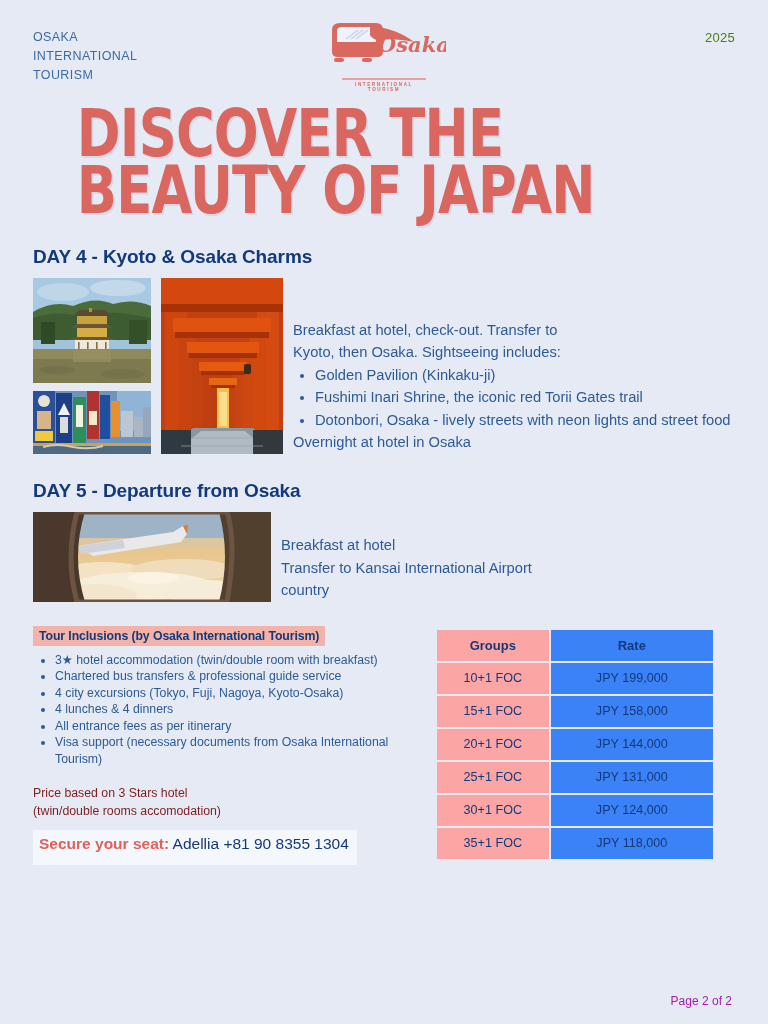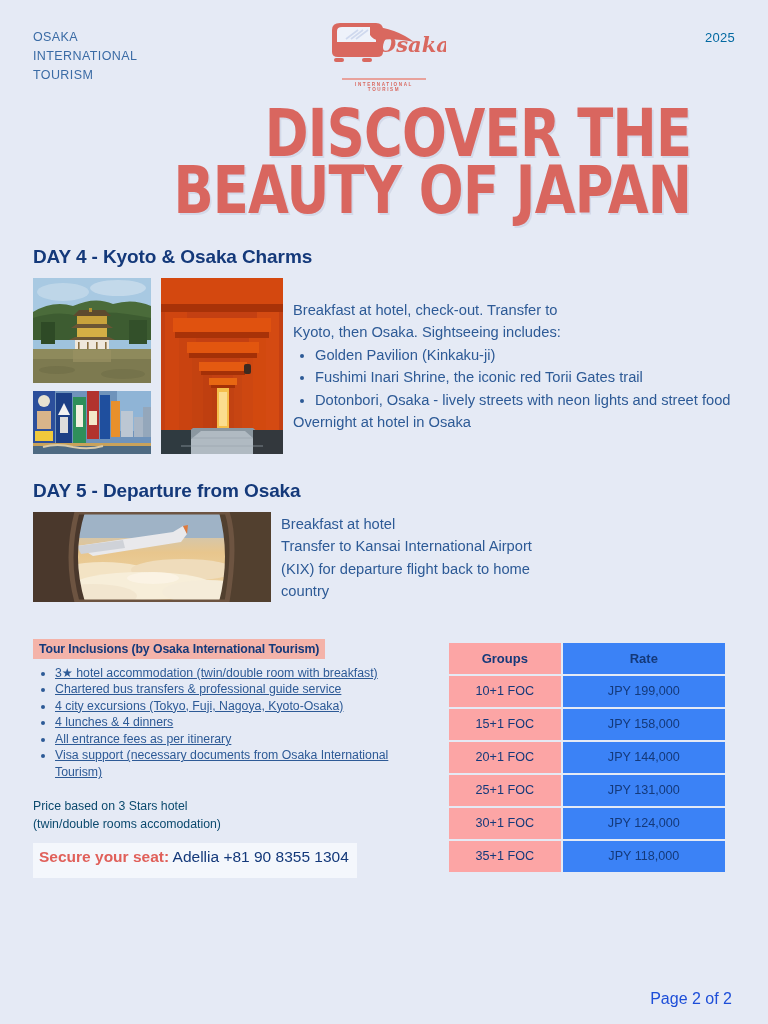--- a/index.html
+++ b/index.html
@@ -30,21 +30,21 @@
     letter-spacing: 0.4px;
     color: #3a6ba5;
     font-weight: 400;
   }
   .brand-left div { white-space: nowrap; }
   .year {
     position: absolute;
     right: 33px;
     top: 30px;
     font-size: 13px;
-    color: #0369a1;
+    color: #4d7c0f;
     letter-spacing: 0.3px;
   }
   .logo {
     position: absolute;
     left: 50%;
     transform: translateX(-50%);
     top: 18px;
     width: 124px;
     text-align: center;
   }
@@ -64,21 +64,21 @@
   }
   .logo-rule {
     width: 84px;
     height: 1.6px;
     background: #e8a29c;
     margin: 2px auto 2px;
   }
 
   
   .title-wrap {
-    text-align: right;
+    text-align: left;
     margin-top: 6px;
   }
   .title-line {
     font-family: "DejaVu Sans", sans-serif;
     font-weight: 700;
     color: #d9665f;
     font-size: 66px;
     line-height: 0.86;
     letter-spacing: -1px;
     transform: scaleX(0.80);
@@ -89,21 +89,21 @@
 
   
   .content { padding: 0 33px; }
   .day-head {
     color: #14397a;
     font-weight: 700;
     font-size: 19px;
     letter-spacing: -0.1px;
     margin: 26px 0 10px 0;
   }
-  .day4-row { display: flex; gap: 10px; align-items: center; }
+  .day4-row { display: flex; gap: 10px; align-items: flex-end; }
   .photo-col { display: flex; flex-direction: column; gap: 8px; }
   .desc {
     font-size: 14.7px;
     line-height: 22.5px;
     color: #2d5a96;
     padding-top: 1px;
   }
   .desc ul {
     margin: 0;
     padding-left: 22px;
@@ -113,47 +113,47 @@
   
   .ph { display: block; position: relative; overflow: hidden; }
   .ph-kinkaku { width: 118px; height: 105px; }
   .ph-dotonbori { width: 118px; height: 63px; }
   .ph-torii { width: 122px; height: 176px; }
   .ph-plane { width: 238px; height: 90px; }
 
   
   .bottom {
     display: flex;
-    gap: 22px;
-    margin-top: 36px;
+    gap: 10px;
+    margin-top: 24px;
     align-items: flex-start;
   }
   .incl-col { width: 392px; }
   .incl-title {
     display: inline-block;
     background: #f4b3a9;
     color: #14397a;
     font-weight: 700;
     font-size: 12.3px;
     padding: 3px 6px 3px 6px;
     letter-spacing: -0.1px;
   }
   .incl-list {
     margin: 6px 0 0 0;
     padding-left: 22px;
     font-size: 12.3px;
     line-height: 16.6px;
     color: #2d5a96;
   }
-  .incl-list li { margin-bottom: 0px; text-decoration: underline; }
+  .incl-list li { margin-bottom: 0px; }
   .price-note {
     margin-top: 16px;
     font-size: 12.3px;
     line-height: 18.6px;
-    color: #0c4a6e;
+    color: #7f1d1d;
   }
   .secure {
     margin-top: 9px;
     background: #f4f7fc;
     display: inline-block;
     padding: 5px 8px 12px 6px;
     font-size: 15.5px;
     white-space: nowrap;
   }
   .secure-lbl { color: #e0605a; font-weight: 700; }
@@ -175,22 +175,22 @@
   }
   .rate-table th { font-weight: 700; font-size: 13px; }
   .col-g { background: #fca5a5; width: 110px; }
   .col-r { background: #3b82f6; width: 160px; }
 
   
   .pagefoot {
     position: absolute;
     right: 36px;
     bottom: 16px;
-    font-size: 16px;
-    color: #1d4ed8;
+    font-size: 12px;
+    color: #a21caf;
   }
 </style>
 </head>
 <body>
 
 <div class="header">
   <div class="brand-left">
     <div>OSAKA</div>
     <div>INTERNATIONAL</div>
     <div>TOURISM</div>
@@ -390,21 +390,20 @@
         </g>
 
         <path d="M0 0 h52 q-14 44 0 90 h-52 z" fill="#4a382c"></path>
         <path d="M238 0 h-52 q12 44 0 90 h52 z" fill="#52402f"></path>
         <path d="M44 0 h150 q10 30 0 90 h-150 q-12 -44 0 -90 z" fill="none" stroke="#6d5441" stroke-width="5"></path>
       </svg>
     </span>
     <div class="desc">
       <div>Breakfast at hotel</div>
       <div>Transfer to Kansai International Airport</div>
-      <div>(KIX) for departure flight back to home</div>
       <div>country</div>
     </div>
   </div>
 
   <div class="bottom">
 
     <div class="incl-col">
       <div class="incl-title">Tour Inclusions (by Osaka International Tourism)</div>
       <ul class="incl-list">
         <li>3★ hotel accommodation (twin/double room with breakfast)</li>

